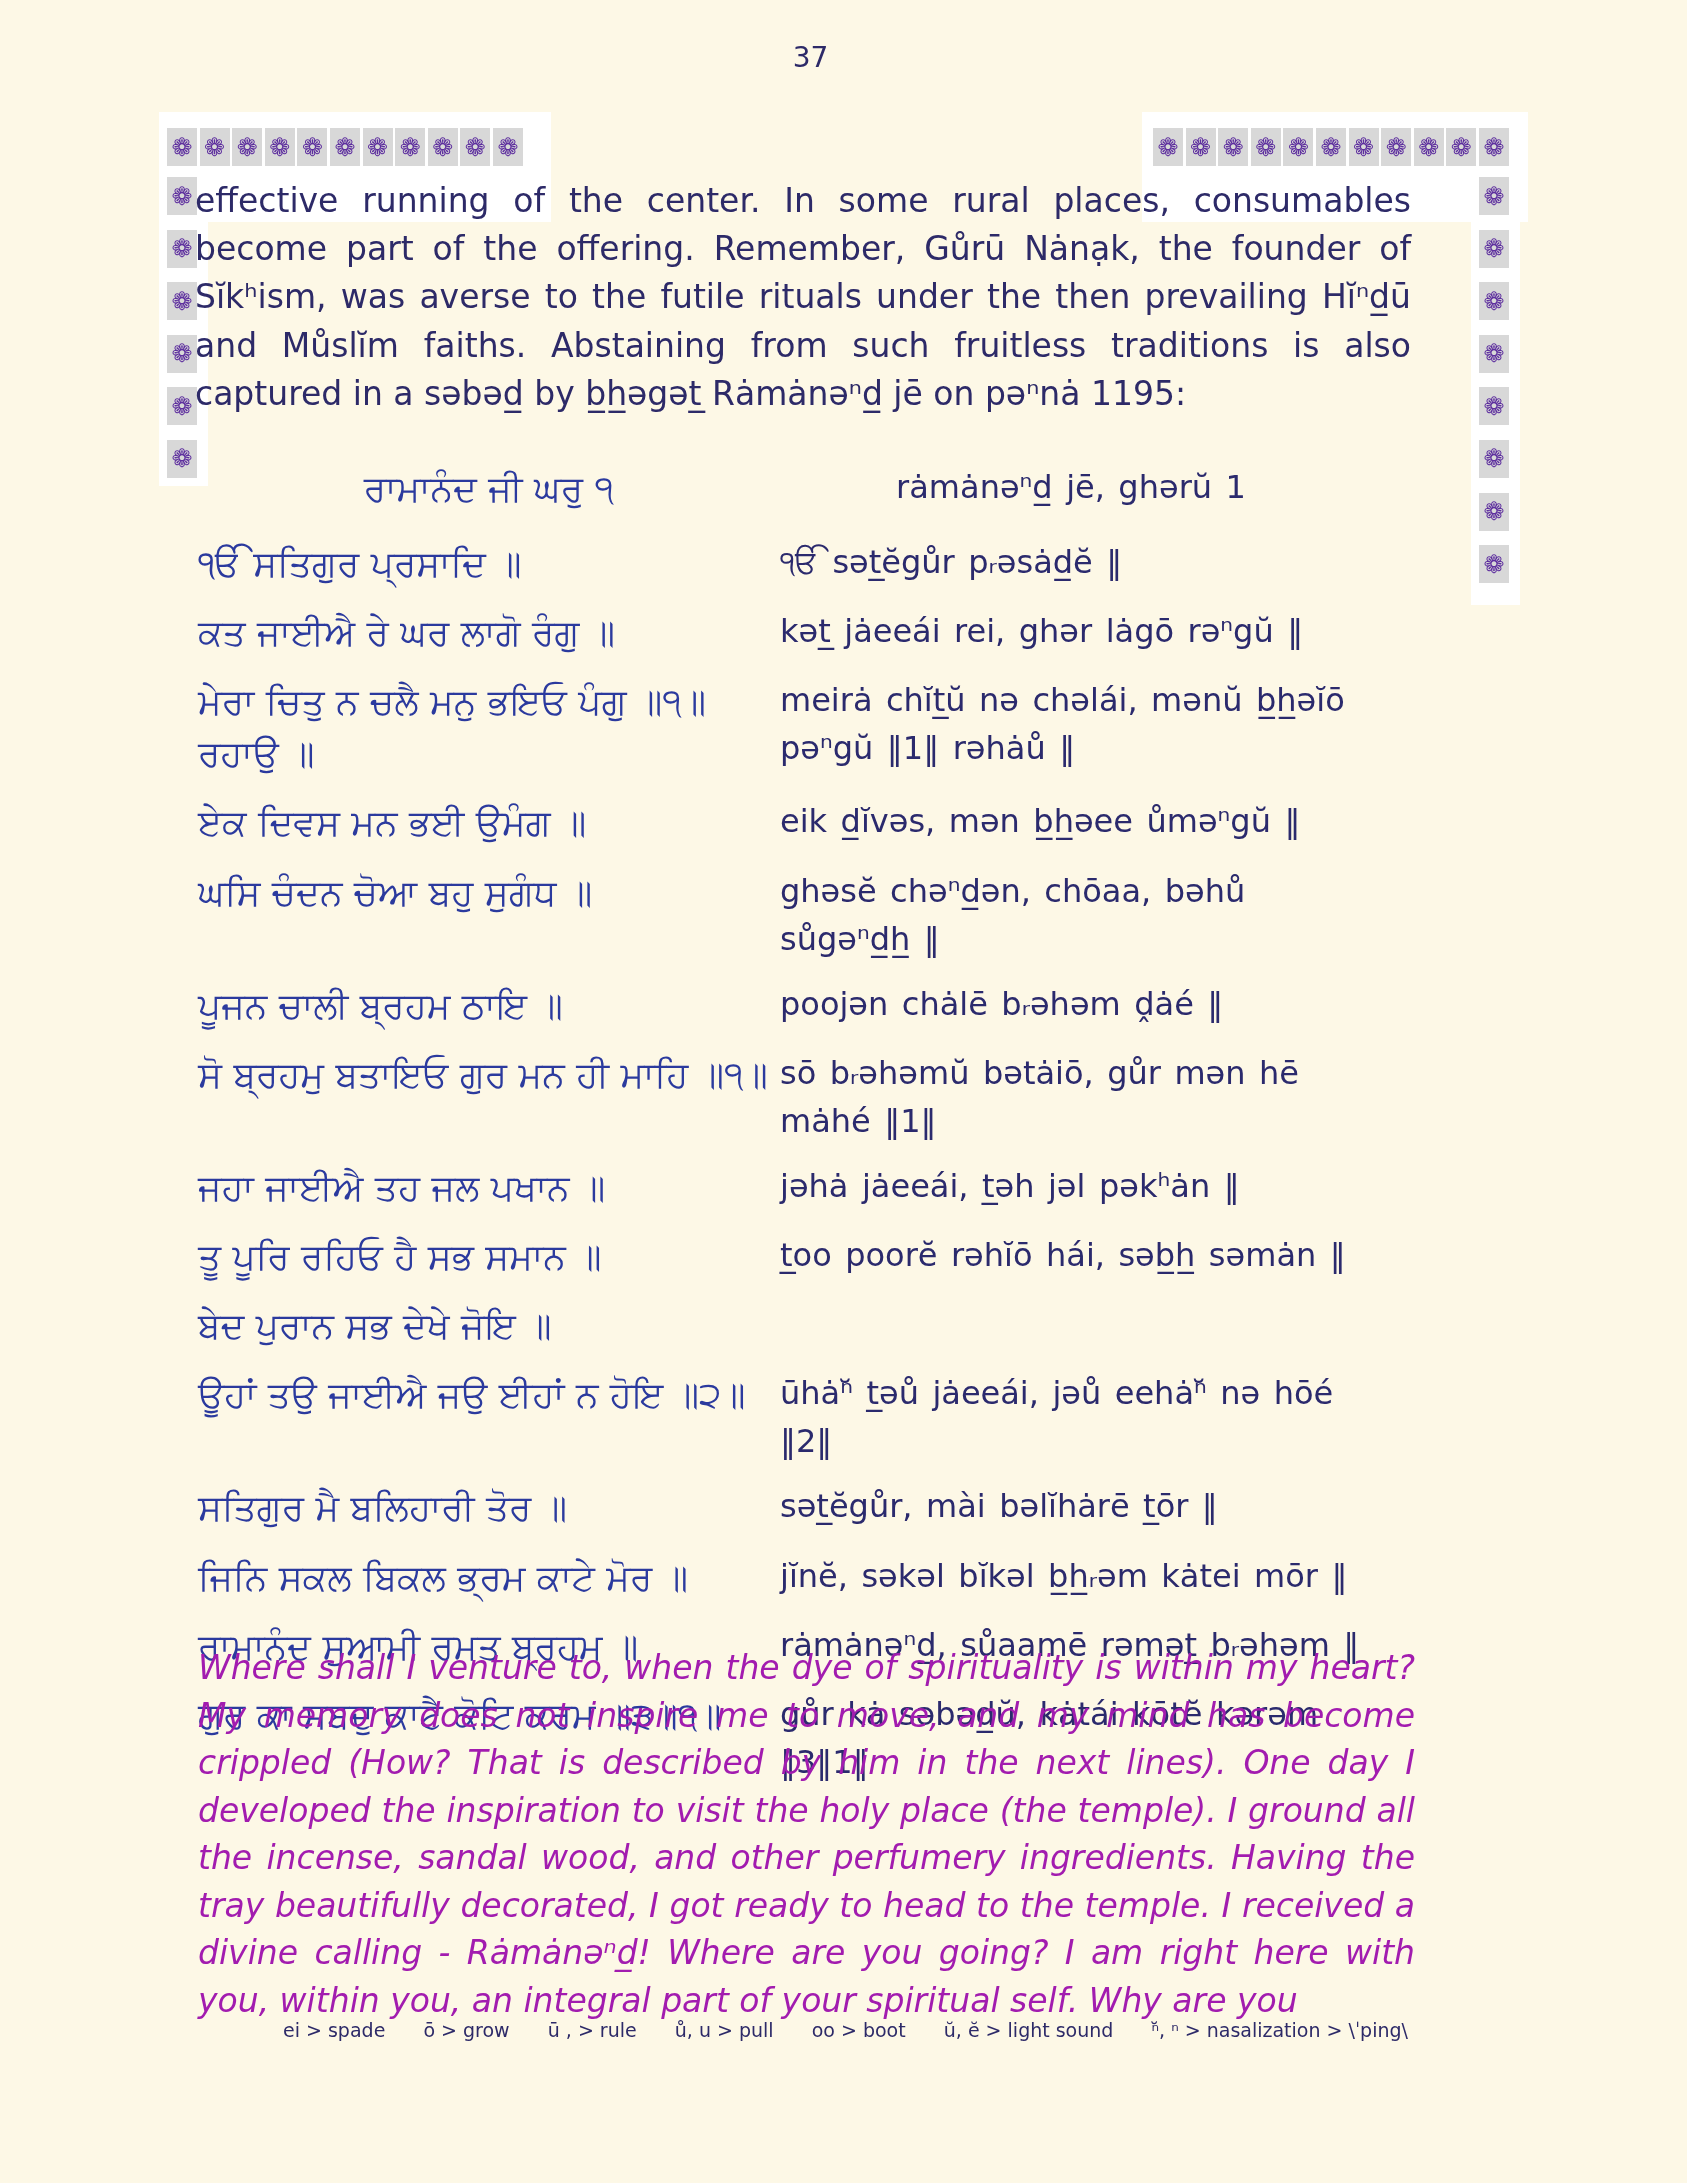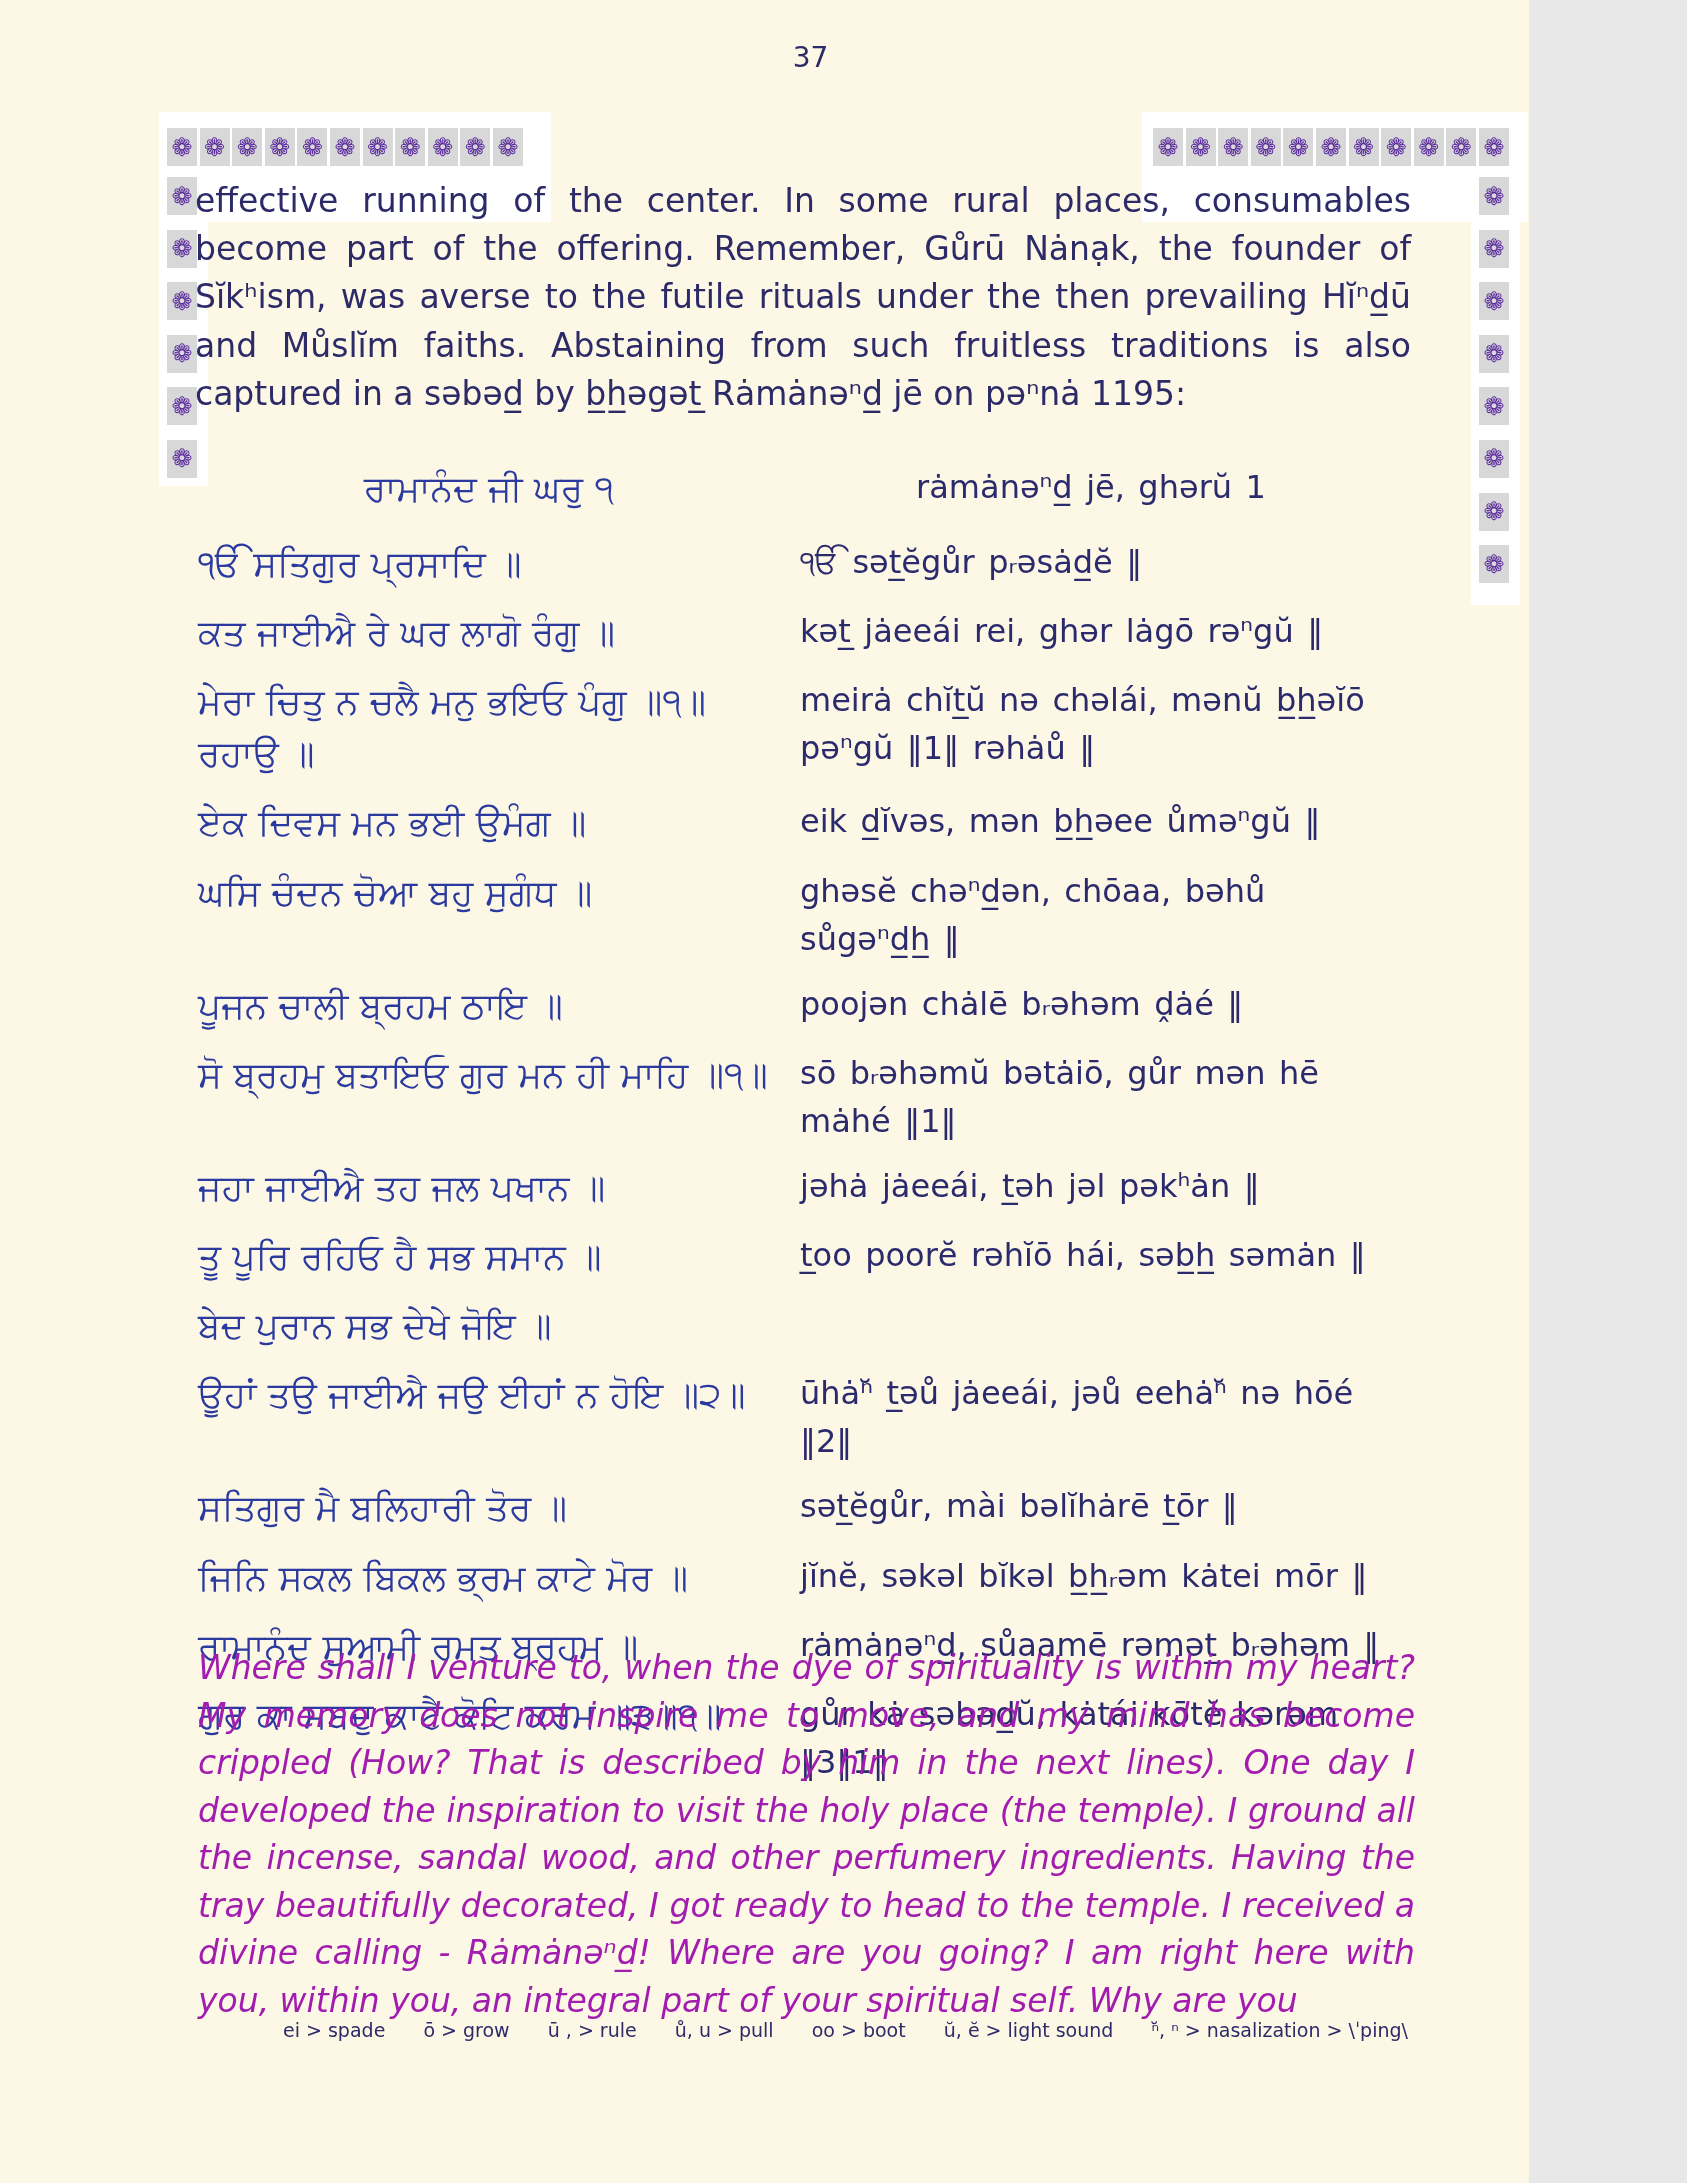--- a/index.html
+++ b/index.html
@@ -1,18 +1,18 @@
 <!DOCTYPE html>
 <html style="font-size:10.6px"><head>
 <meta charset="utf-8">
 <style>
   html,body{margin:0;padding:0;background:#e8e8e8;}
   #page{
     position:relative;
-    width:1529px;height:2183px;
+    width:1687px;height:2183px;
     background:#fdf8e6;
     font-family:"DejaVu Sans","Liberation Sans",sans-serif;
     color:#2d2a68;
     overflow:hidden;
   }
   .pageno{
     position:absolute;top:41px;left:0;width:1621px;
     text-align:center;font-size:28px;color:#2d2a68;
   }
   
@@ -32,21 +32,21 @@
     display:flex;align-items:center;justify-content:center;
     font-size:25px;line-height:1;color:#5d2e9e;
   }
   .intro{
     position:absolute;top:177px;left:195px;width:1216px;
     margin:0;font-size:33px;line-height:1.46;text-align:justify;
     color:#2d2a68;
   }
   .verse{position:absolute;top:463px;left:198px;width:1191px;}
   .vrow{
-    display:grid;grid-template-columns:582px 582px;column-gap:20px;
+    display:grid;grid-template-columns:582px 582px;
     align-items:start;margin-bottom:17px;
   }
   .vrow.head{margin-bottom:22.5px;}
   .g{font-size:36px;line-height:1.45;color:#2b3a9e;}
   .r{font-size:32px;line-height:1.5;color:#2b2a6d;word-spacing:3.3px;}
   .center{text-align:center;}
   .translation{
     position:absolute;top:1644px;left:198px;width:1217px;
     margin:0;font-size:33px;line-height:1.44;text-align:justify;
     font-style:italic;color:#a21caf;

